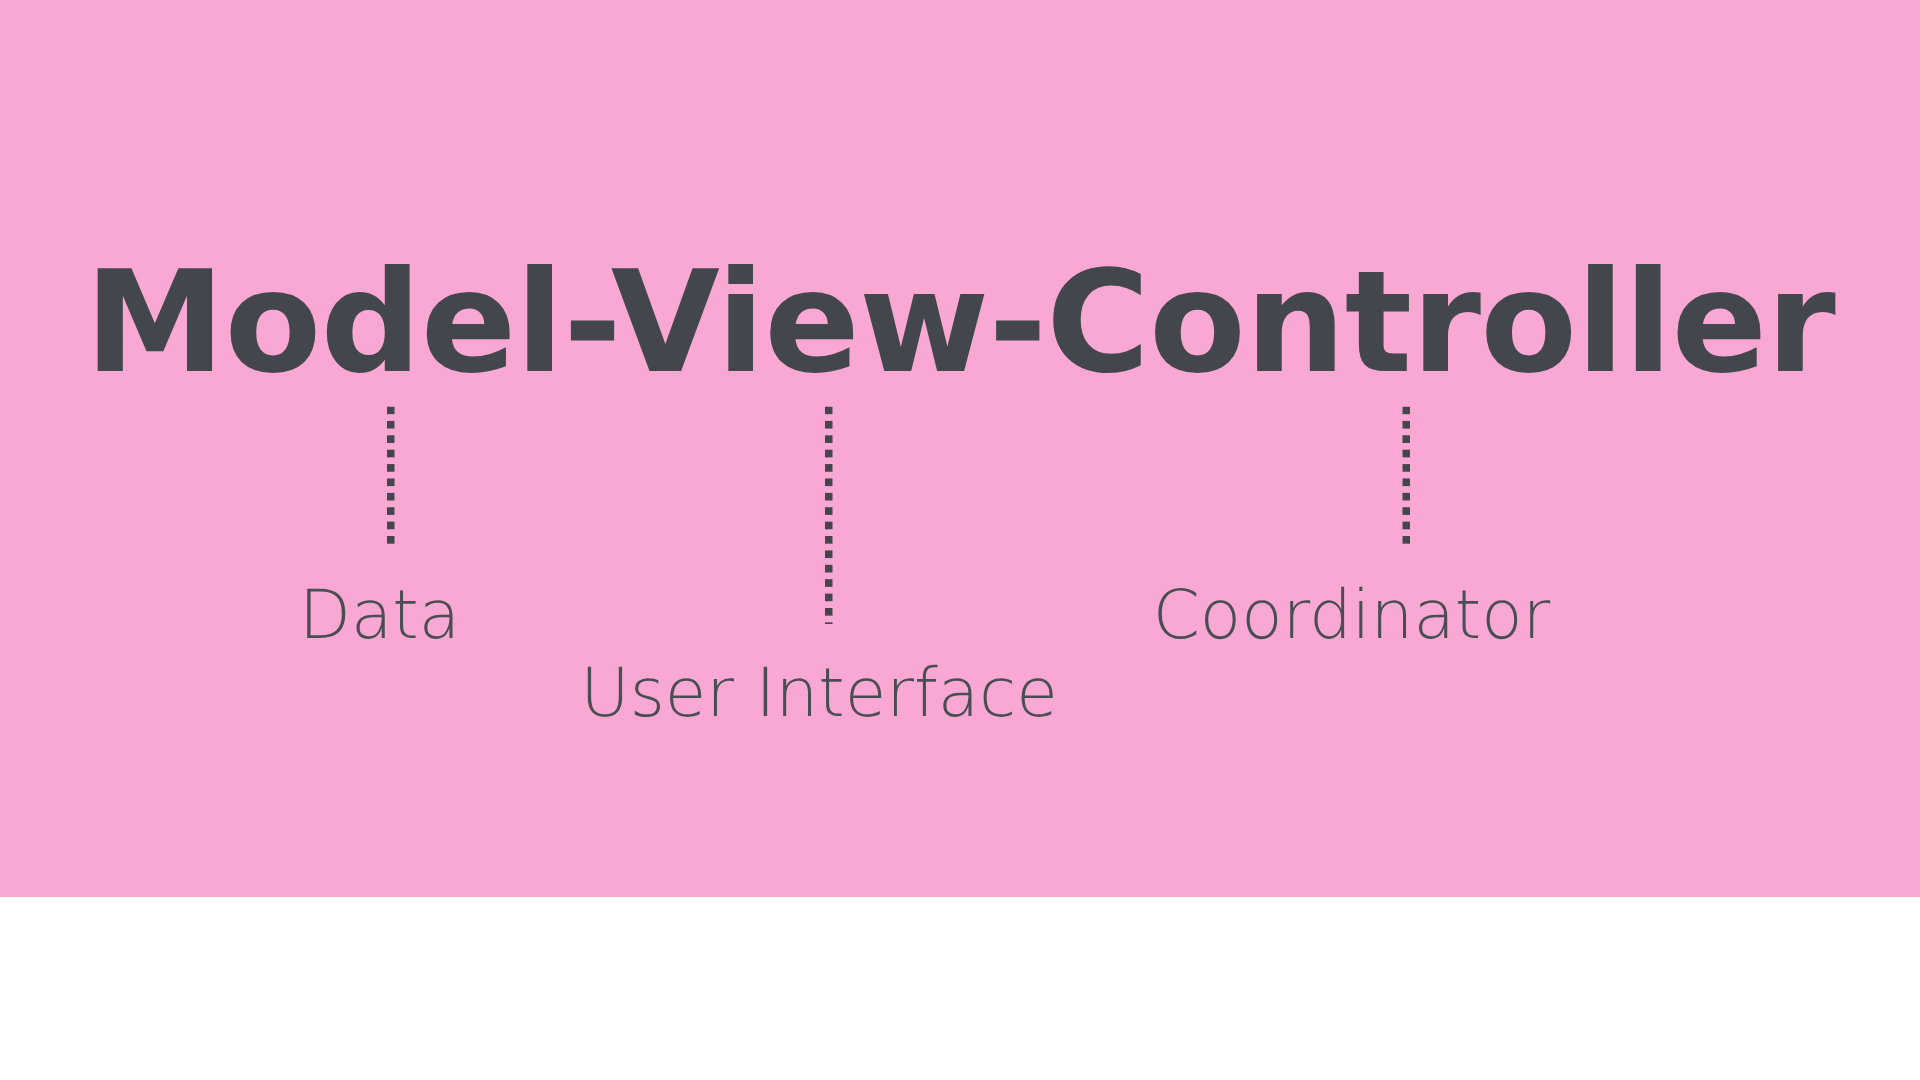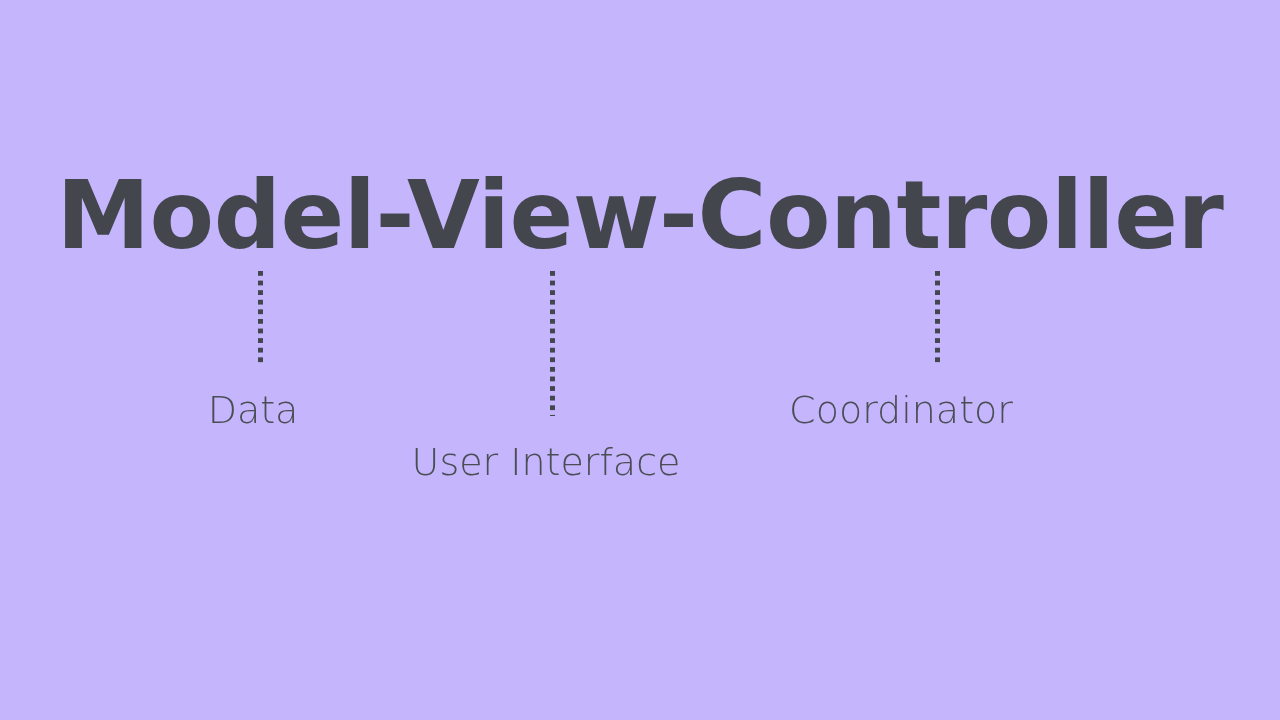--- a/index.html
+++ b/index.html
@@ -10,22 +10,22 @@
     width: 1280px;
     height: 720px;
     background: #ffffff;
     font-family: "DejaVu Sans", "Liberation Sans", sans-serif;
     overflow: hidden;
   }
 
   #slide {
     position: relative;
     width: 1280px;
-    height: 720px;
-    background: #c4b5fd;
+    height: 598px;
+    background: #f9a8d4;
   }
 
   
   .title {
     position: absolute;
     left: 0;
     top: 168px;
     width: 1280px;
     text-align: center;
     font-family: "DejaVu Sans", "Liberation Sans", sans-serif;
@@ -64,21 +64,21 @@
     left: 935px;
     top: 271px;
     height: 95px;
   }
 
   
   .label {
     position: absolute;
     font-family: "DejaVu Sans", "Liberation Sans", sans-serif;
     font-weight: 300;
-    font-size: 38px;
+    font-size: 45px;
     line-height: 50px;
     color: #4a4e54;
     white-space: nowrap;
     text-align: center;
     transform: translateX(-50%);
   }
   .label-data        { left: 253px; top: 385px; }
   .label-ui          { left: 546px; top: 437px; text-align: center; }
   .label-coordinator { left: 901px; top: 385px; }
 </style>

